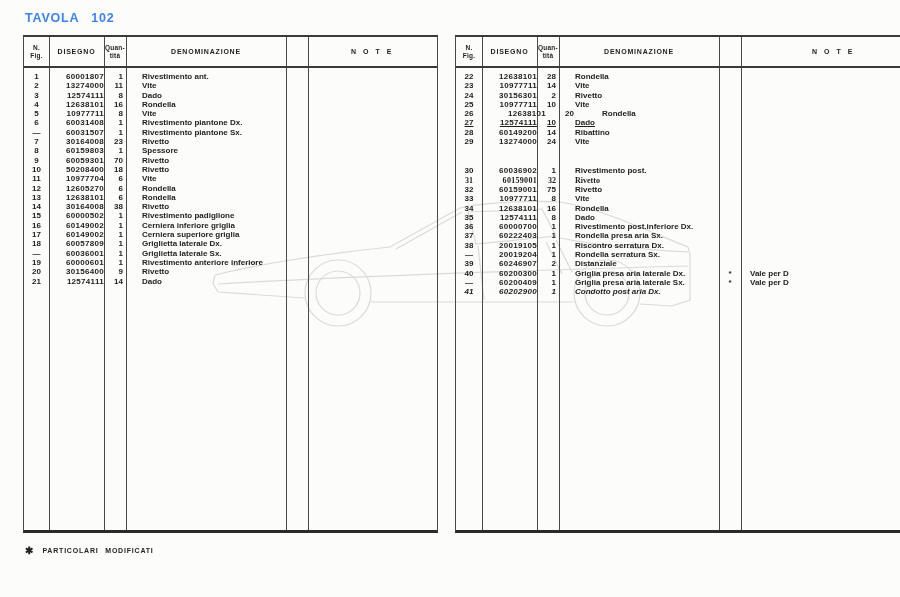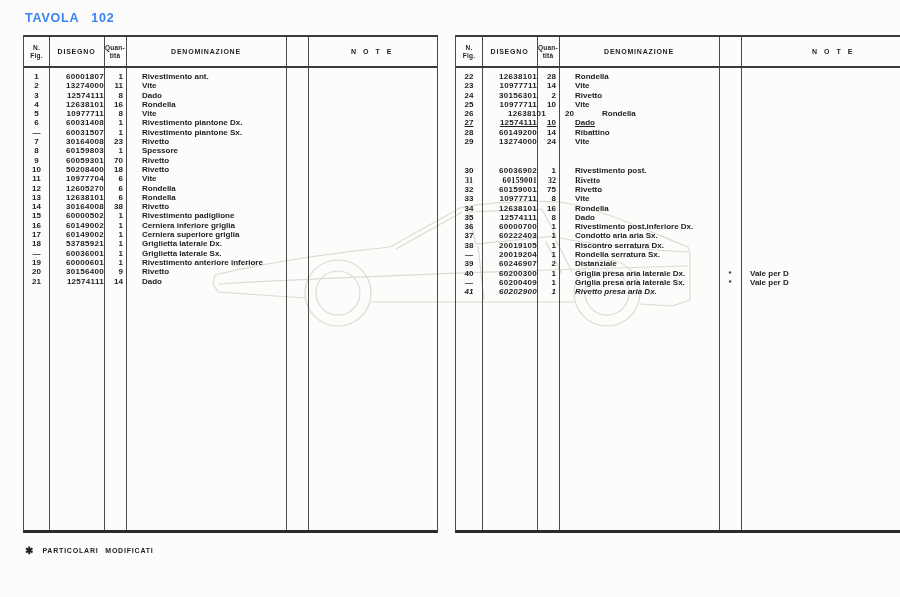--- a/index.html
+++ b/index.html
@@ -277,21 +277,21 @@
       <div class="trow">
         <div class="cell c-fig">17</div>
         <div class="cell c-disegno">60149002</div>
         <div class="cell c-qty">1</div>
         <div class="cell c-den">Cerniera superiore griglia</div>
         <div class="cell c-star"></div>
         <div class="cell c-note"></div>
       </div>
       <div class="trow">
         <div class="cell c-fig">18</div>
-        <div class="cell c-disegno">53785921</div>
+        <div class="cell c-disegno">60057809</div>
         <div class="cell c-qty">1</div>
         <div class="cell c-den">Griglietta laterale Dx.</div>
         <div class="cell c-star"></div>
         <div class="cell c-note"></div>
       </div>
       <div class="trow">
         <div class="cell c-fig">—</div>
         <div class="cell c-disegno">60036001</div>
         <div class="cell c-qty">1</div>
         <div class="cell c-den">Griglietta laterale Sx.</div>
@@ -463,21 +463,21 @@
         <div class="cell c-disegno">60000700</div>
         <div class="cell c-qty">1</div>
         <div class="cell c-den">Rivestimento post.inferiore Dx.</div>
         <div class="cell c-star"></div>
         <div class="cell c-note"></div>
       </div>
       <div class="trow" style="grid-template-columns: 26px 55px 22px 160px 22px 1fr;">
         <div class="cell c-fig">37</div>
         <div class="cell c-disegno">60222403</div>
         <div class="cell c-qty">1</div>
-        <div class="cell c-den">Condotto aria aria Sx.</div>
+        <div class="cell c-den">Rondella presa aria Sx.</div>
         <div class="cell c-star"></div>
         <div class="cell c-note"></div>
       </div>
       <div class="trow" style="grid-template-columns: 26px 55px 22px 160px 22px 1fr;">
         <div class="cell c-fig">38</div>
         <div class="cell c-disegno">20019105</div>
         <div class="cell c-qty">1</div>
         <div class="cell c-den">Riscontro serratura Dx.</div>
         <div class="cell c-star"></div>
         <div class="cell c-note"></div>
@@ -511,21 +511,21 @@
         <div class="cell c-disegno">60200409</div>
         <div class="cell c-qty">1</div>
         <div class="cell c-den">Griglia presa aria laterale Sx.</div>
         <div class="cell c-star">*</div>
         <div class="cell c-note">Vale per D</div>
       </div>
       <div class="trow" style="grid-template-columns: 26px 55px 22px 160px 22px 1fr; font-style: italic;">
         <div class="cell c-fig">41</div>
         <div class="cell c-disegno">60202900</div>
         <div class="cell c-qty">1</div>
-        <div class="cell c-den">Rivetto presa aria Dx.</div>
+        <div class="cell c-den">Condotto post aria Dx.</div>
         <div class="cell c-star"></div>
         <div class="cell c-note"></div>
       </div>
     </div>
 </div>
 
 <div class="footnote">
   <span class="sym">✱</span>
   <span class="txt">PARTICOLARI MODIFICATI</span>
 </div>

